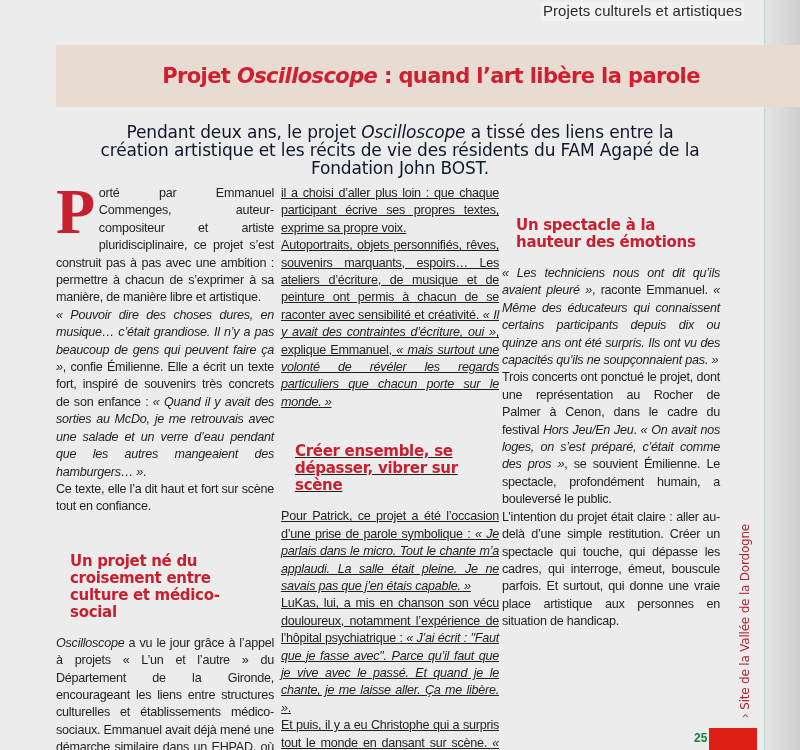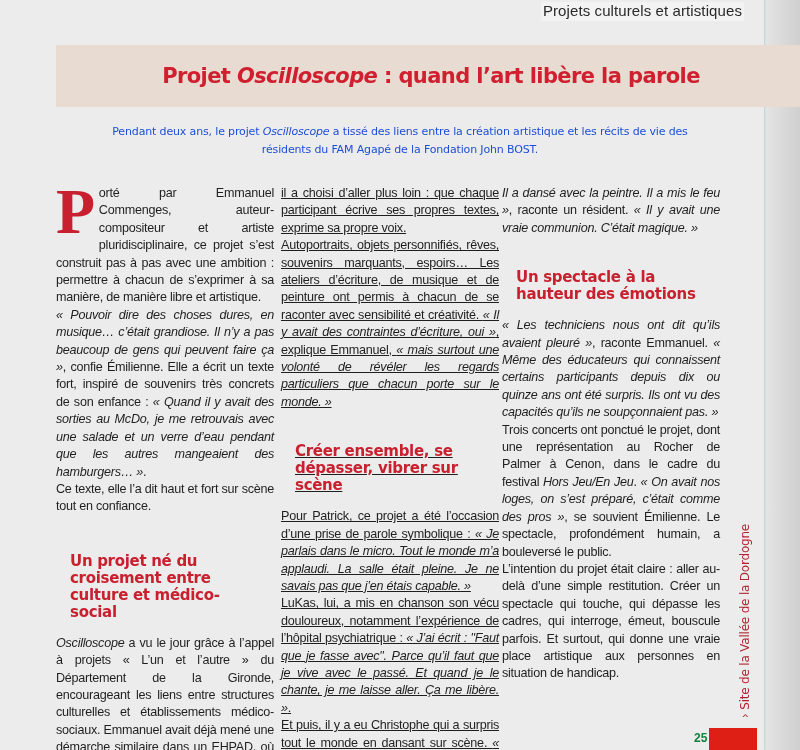--- a/index.html
+++ b/index.html
@@ -29,21 +29,21 @@
     display: flex; align-items: center; justify-content: center;
   }
   .title {
     font-family: "DejaVu Sans", sans-serif; font-weight: bold;
     color: #d0202f; font-size: 21px; letter-spacing: -0.6px;
   }
   .title i { font-style: italic; }
   .intro {
     position: absolute; left: 100px; top: 123px; width: 600px;
     text-align: center; font-family: "DejaVu Sans", sans-serif;
-    font-size: 11px; line-height: 18px; color: #1d4ed8; letter-spacing: -0.15px;
+    font-size: 17px; line-height: 18px; color: #0f172a; letter-spacing: -0.15px;
   }
   .col {
     position: absolute; top: 185px;
     font-family: "Liberation Sans", sans-serif;
     font-size: 12.6px; line-height: 17.4px; color: #1f1f1f;
     text-align: justify; letter-spacing: -0.25px;
   }
   .col p { margin: 0; }
   .col1 { left: 56px; width: 218px; }
   .col2 { left: 281px; width: 218px; text-decoration: underline; }
@@ -99,27 +99,26 @@
   <div style="height:23px"></div>
   <h3 class="h">Un projet né du croisement entre culture et médico-social</h3>
   <p><span class="it">Oscilloscope</span><span> a vu le jour grâce à l’appel à projets « L’un et l’autre » du Département de la Gironde, encourageant les liens entre structures culturelles et établissements médico-sociaux. Emmanuel avait déjà mené une démarche similaire dans un EHPAD, où il écrivait des chansons à partir d’interviews. Mais cette fois,</span></p>
 </div>
 
 <div class="col col2">
   <p>il a choisi d’aller plus loin : que chaque participant écrive ses propres textes, exprime sa propre voix.</p>
   <p><span>Autoportraits, objets personnifiés, rêves, souvenirs marquants, espoirs… Les ateliers d’écriture, de musique et de peinture ont permis à chacun de se raconter avec sensibilité et créativité. </span><span class="it">« Il y avait des contraintes d’écriture, oui »</span><span>, explique Emmanuel, </span><span class="it">« mais surtout une volonté de révéler les regards particuliers que chacun porte sur le monde. »</span></p>
   <div style="height:18px"></div>
   <h3 class="h">Créer ensemble, se dépasser, vibrer sur scène</h3>
-  <p><span>Pour Patrick, ce projet a été l’occasion d’une prise de parole symbolique : </span><span class="it">« Je parlais dans le micro. Tout le monde m’a applaudi. La salle était pleine. Je ne savais pas que j’en étais capable. »</span></p>
+  <p><span>Pour Patrick, ce projet a été l’occasion d’une prise de parole symbolique : </span><span class="it">« Je parlais dans le micro. Tout le chante m’a applaudi. La salle était pleine. Je ne savais pas que j’en étais capable. »</span></p>
   <p><span>LuKas, lui, a mis en chanson son vécu douloureux, notamment l’expérience de l’hôpital psychiatrique : </span><span class="it">« J’ai écrit : "Faut que je fasse avec". Parce qu’il faut que je vive avec le passé. Et quand je le chante, je me laisse aller. Ça me libère. »</span><span>.</span></p>
   <p><span>Et puis, il y a eu Christophe qui a surpris tout le monde en dansant sur scène. </span><span class="it">« On a tous cru qu’il allait tomber, mais non.</span></p>
 </div>
 
 <div class="col col3">
-  <p><span class="it">Il a dansé avec la peintre. Il a mis le feu »</span><span>, raconte un résident. </span><span class="it">« Il y avait une vraie communion. C’était magique. »</span></p>
   <div style="height:18px"></div>
   <h3 class="h">Un spectacle à la hauteur des émotions</h3>
   <p><span class="it">« Les techniciens nous ont dit qu’ils avaient pleuré »</span><span>, raconte Emmanuel. </span><span class="it">« Même des éducateurs qui connaissent certains participants depuis dix ou quinze ans ont été surpris. Ils ont vu des capacités qu’ils ne soupçonnaient pas. »</span></p>
   <p><span>Trois concerts ont ponctué le projet, dont une représentation au Rocher de Palmer à Cenon, dans le cadre du festival </span><span class="it">Hors Jeu/En Jeu</span><span>. </span><span class="it">« On avait nos loges, on s’est préparé, c’était comme des pros »</span><span>, se souvient Émilienne. Le spectacle, profondément humain, a bouleversé le public.</span></p>
   <p>L’intention du projet était claire : aller au-delà d’une simple restitution. Créer un spectacle qui touche, qui dépasse les cadres, qui interroge, émeut, bouscule parfois. Et surtout, qui donne une vraie place artistique aux personnes en situation de handicap.</p>
 </div>
 
 <div class="side-label">› Site de la Vallée de la Dordogne</div>
 
 <div class="footer">Notre Prochain / n° 400 / Juin 2025</div>

